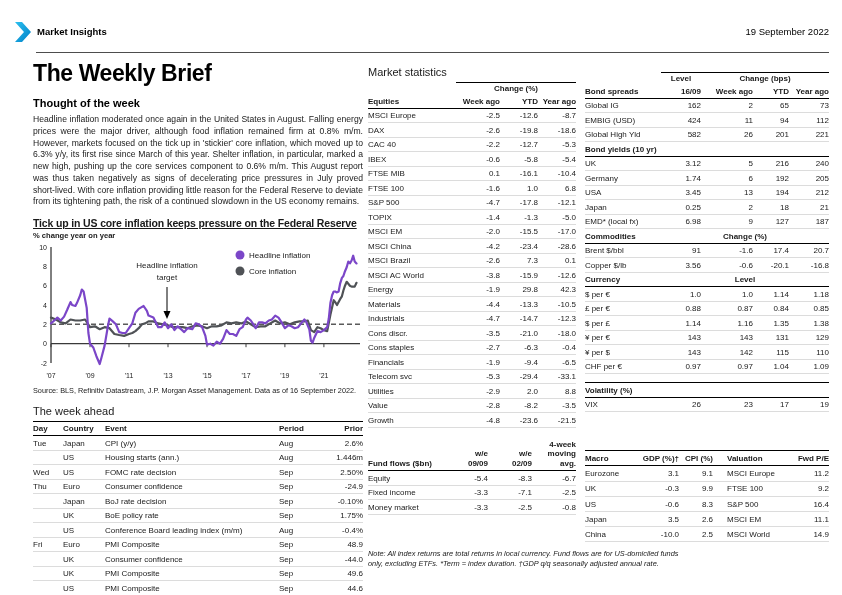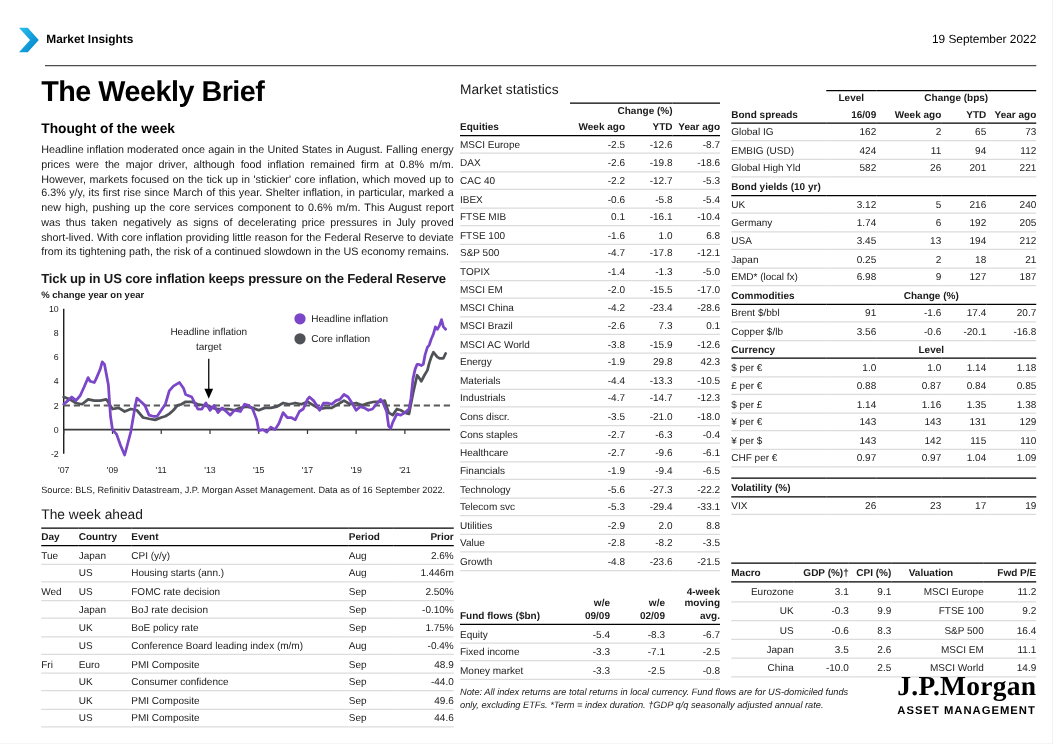--- a/index.html
+++ b/index.html
@@ -14,21 +14,21 @@
   .rule { position:absolute; left:36px; right:13px; top:52px; border-top:1px solid #4d4d4d; }
 
   
   .col-left  { position:absolute; left:33px;  top:58px; width:330px; }
   .col-mid   { position:absolute; left:368px; top:66px; width:208px; }
   .col-right { position:absolute; left:585px; top:72px; width:244px; }
 
   h1.title { font-size:23px; font-weight:bold; letter-spacing:-0.4px; color:#000; margin:2px 0 10px; }
   h2.sec-heading { font-size:11px; font-weight:bold; color:#000; margin:0 0 5px; }
   p.body-text { font-size:8.6px; line-height:1.37; text-align:justify; margin:0 0 9px; }
-  h3.chart-title { font-size:10.5px; font-weight:bold; white-space:nowrap; letter-spacing:-0.15px; margin:0 0 2px; }
+  h3.chart-title { font-size:10.5px; font-weight:bold; white-space:nowrap; letter-spacing:-0.15px; margin:0 0 2px;text-decoration:underline; }
   .chart-sub { font-size:7.6px; font-weight:bold; margin:0 0 1px; }
   p.source { font-size:7.3px; line-height:1.35; margin:1px 0 9px; }
   h3.week-heading { font-size:11px; font-weight:normal; margin:0 0 4px; }
 
   table { border-collapse:collapse; table-layout:fixed; width:100%; font-size:8px; }
   th { font-weight:bold; }
   td, th { padding:2.4px 0 2.1px; }
 
   
   #week-ahead col:nth-child(1){width:30px;} #week-ahead col:nth-child(2){width:42px;}
@@ -75,21 +75,21 @@
   
   #macro { margin-top:38px; }
   #macro col:nth-child(1){width:50px;} #macro col:nth-child(2){width:44px;}
   #macro col:nth-child(3){width:34px;} #macro col:nth-child(4){width:74px;}
   #macro col:nth-child(5){width:42px;}
   #macro td, #macro th { padding:2.8px 0 2.4px; }
   #macro thead th { border-top:1px solid #000; border-bottom:1px solid #000; text-align:right; }
   #macro thead th:nth-child(1), #macro thead th:nth-child(4){ text-align:left; }
   #macro thead th:nth-child(4){ padding-left:14px; }
   #macro tbody td { border-bottom:1px solid #dcdcdc; text-align:right; }
-  #macro tbody td:nth-child(1), #macro tbody td:nth-child(4){ text-align:right; }
+  #macro tbody td:nth-child(1), #macro tbody td:nth-child(4){ text-align:left; }
   #macro tbody td:nth-child(4){ padding-left:14px; }
 
   
   .note { position:absolute; left:368px; top:549px; width:326px; font-style:italic; font-size:7.4px; line-height:1.4; }
   .logo { position:absolute; right:13px; top:536px; }
   .logo-name { font-family:"Liberation Serif", serif; font-weight:bold; font-size:22px; color:#000; letter-spacing:0.2px; }
   .logo-sub { font-size:9px; font-weight:bold; letter-spacing:0.8px; margin-top:1px; color:#000; }
 
   #chart-svg text { font-family:"Liberation Sans", sans-serif; }
 </style>
@@ -192,20 +192,27 @@
             <td>1.446m</td>
           </tr>
           <tr>
             <td>Wed</td>
             <td>US</td>
             <td>FOMC rate decision</td>
             <td>Sep</td>
             <td>2.50%</td>
           </tr>
           <tr>
+            <td>Thu</td>
+            <td>Euro</td>
+            <td>Consumer confidence</td>
+            <td>Sep</td>
+            <td>-24.9</td>
+          </tr>
+          <tr>
             <td></td>
             <td>Japan</td>
             <td>BoJ rate decision</td>
             <td>Sep</td>
             <td>-0.10%</td>
           </tr>
           <tr>
             <td></td>
             <td>UK</td>
             <td>BoE policy rate</td>
@@ -369,36 +376,24 @@
             <td>-21.0</td>
             <td>-18.0</td>
           </tr>
           <tr>
             <td>Cons staples</td>
             <td>-2.7</td>
             <td>-6.3</td>
             <td>-0.4</td>
           </tr>
           <tr>
-            <td>Healthcare</td>
-            <td>-2.7</td>
-            <td>-9.6</td>
-            <td>-6.1</td>
-          </tr>
-          <tr>
             <td>Financials</td>
             <td>-1.9</td>
             <td>-9.4</td>
             <td>-6.5</td>
-          </tr>
-          <tr>
-            <td>Technology</td>
-            <td>-5.6</td>
-            <td>-27.3</td>
-            <td>-22.2</td>
           </tr>
           <tr>
             <td>Telecom svc</td>
             <td>-5.3</td>
             <td>-29.4</td>
             <td>-33.1</td>
           </tr>
           <tr>
             <td>Utilities</td>
             <td>-2.9</td>
@@ -676,18 +671,14 @@
             <td>-10.0</td>
             <td>2.5</td>
             <td>MSCI World</td>
             <td>14.9</td>
           </tr>
         </tbody>
     </table>
   </section>
 
   <p class="note">Note: All index returns are total returns in local currency. Fund flows are for US-domiciled funds only, excluding ETFs. *Term = index duration. †GDP q/q seasonally adjusted annual rate.</p>
-  <div class="logo">
-    <div class="logo-name">J.P.Morgan</div>
-    <div class="logo-sub">ASSET MANAGEMENT</div>
-  </div>
 
 </div>
 
 </body></html>

